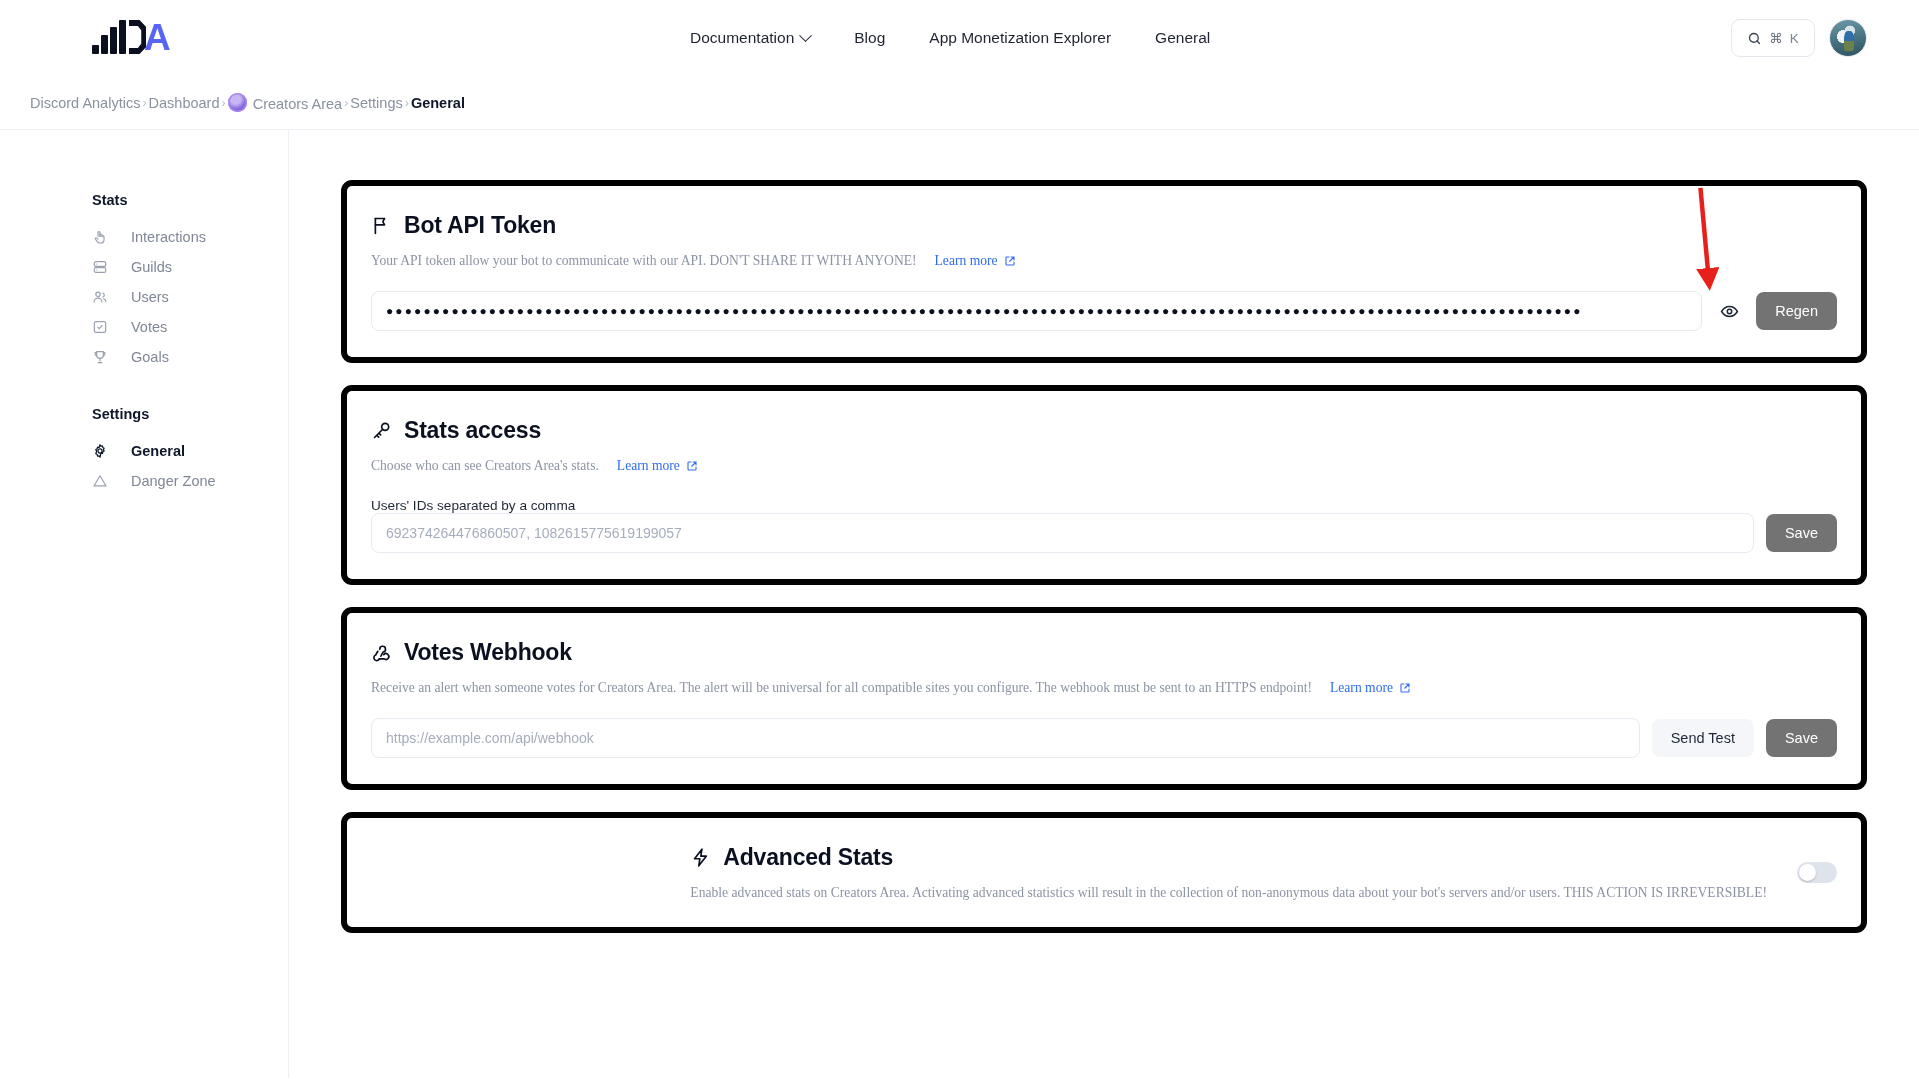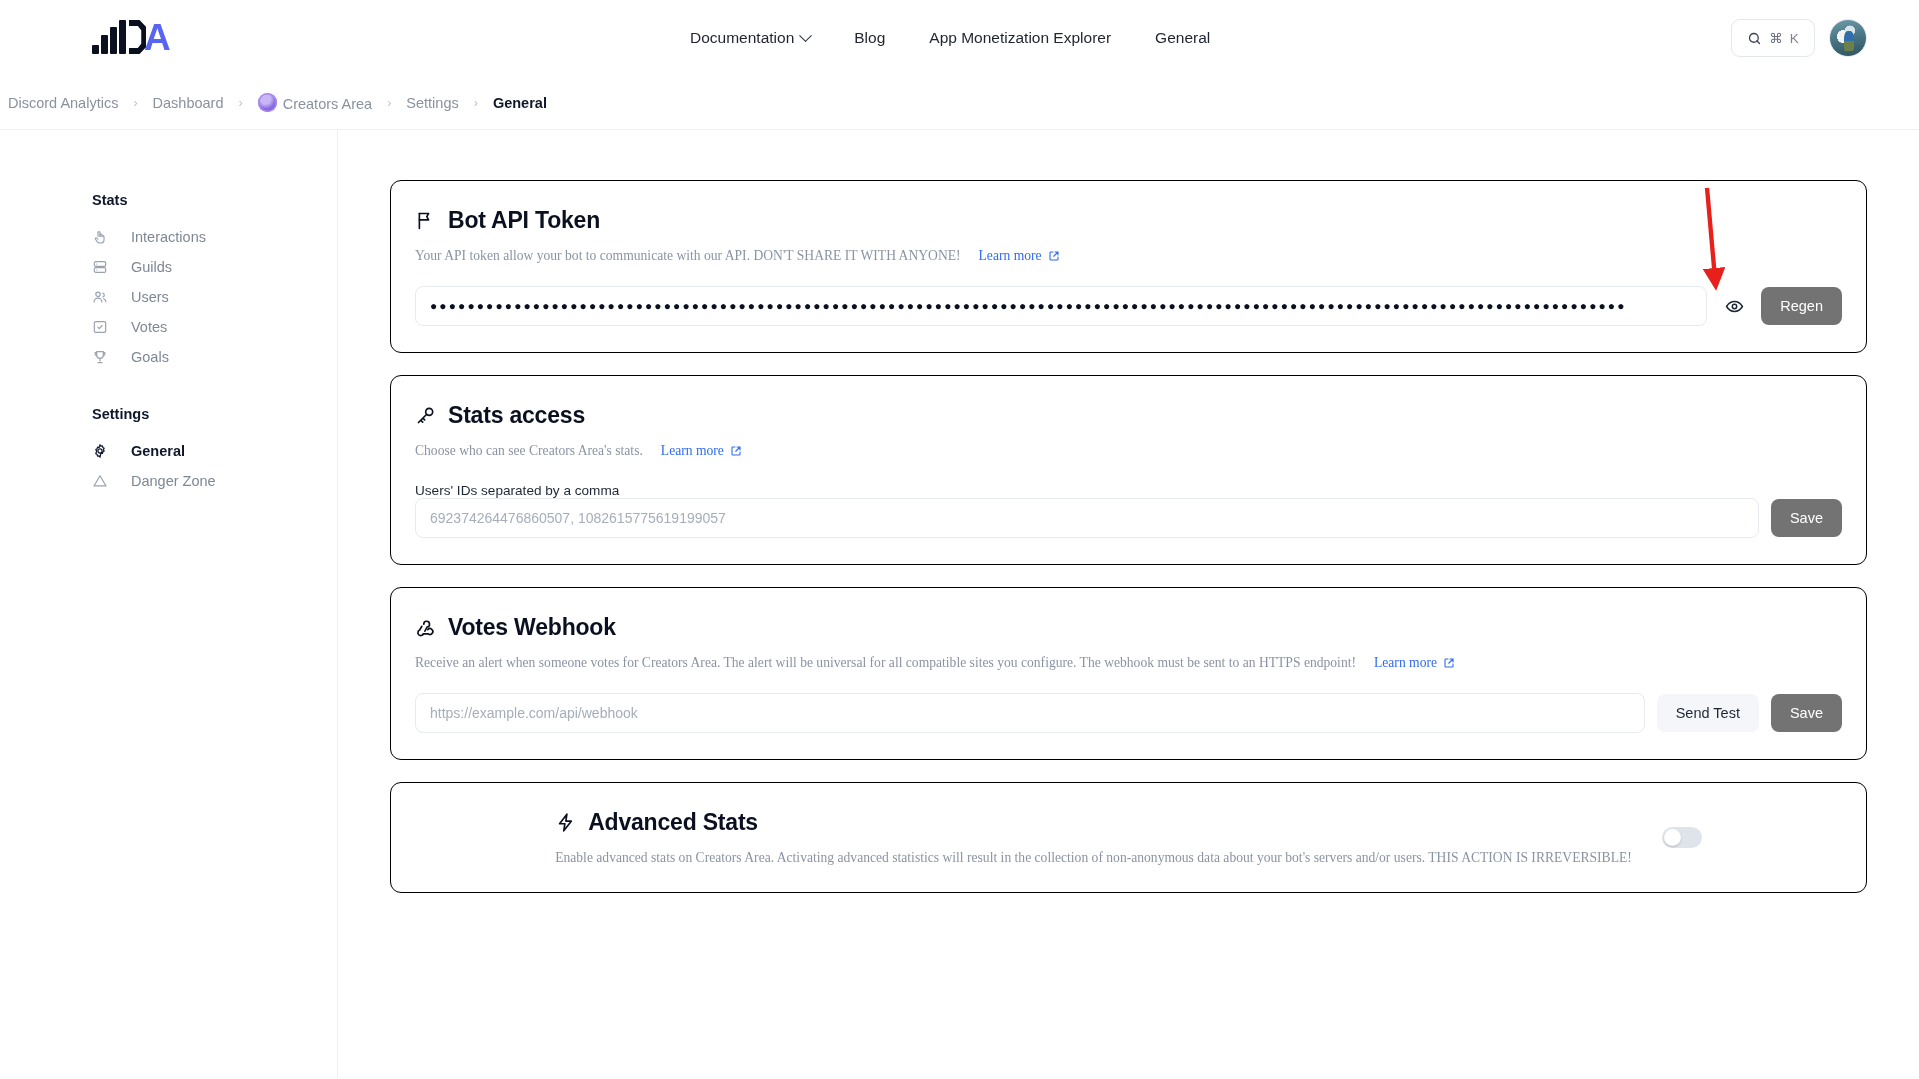--- a/index.html
+++ b/index.html
@@ -115,40 +115,40 @@
     width: 26%; height: 56%;
     background: linear-gradient(180deg,#2f6ea8 0 48%, #6d7f4a 49% 100%);
     border-radius: 40% 40% 20% 20%;
   }
 
   
   .breadcrumb {
     height: 54px;
     display: flex;
     align-items: center;
-    gap: 15px;
-    padding-left: 8px;
+    gap: 2px;
+    padding-left: 30px;
     font-size: 14.5px;
     border-bottom: 1px solid #eceff3;
   }
   .crumb { color: #8a919f; cursor: pointer; white-space: nowrap; }
   .crumb.current { color: #0f172a; font-weight: 600; cursor: default; }
   .crumb-sep { color: #b9bfc9; font-size: 12.5px; }
   .crumb-avatar {
     width: 19px; height: 19px; border-radius: 50%;
     background: radial-gradient(circle at 40% 32%, #c9b6f7 0 28%, #8b6fe0 55%, #6d49c9 100%);
     display:inline-block; margin-right: 6px; vertical-align: -4px;
     box-shadow: inset 0 0 0 1.5px #a888f0;
   }
   .crumb-with-avatar { display: flex; align-items: flex-end; }
 
   
   .shell { display: flex; height: calc(1079px - 76px - 55px); }
   .sidebar {
-    width: 338px;
+    width: 289px;
     border-right: 1px solid #eceff3;
     padding: 62px 0 0 92px;
     flex: none;
   }
   .side-group-title {
     font-size: 14.5px;
     font-weight: 700;
     color: #0f172a;
     margin-bottom: 14px;
   }
@@ -166,21 +166,21 @@
   .side-ico { width: 16px; height: 16px; flex: none; display:block; }
 
   .content {
     flex: 1;
     padding: 50px 52px 0 52px;
     position: relative;
   }
 
   
   .card {
-    border: 1px solid #000000;
+    border: 6px solid #000000;
     border-radius: 11px;
     background: #fff;
     padding: 26px 24px 26px 24px;
     margin-bottom: 22px;
   }
   .card-title {
     display: flex;
     align-items: center;
     gap: 12px;
     font-size: 23px;
@@ -270,21 +270,21 @@
     position: absolute;
     top: 2px; left: 2px;
     width: 17px; height: 17px;
     border-radius: 50%;
     background: #fff;
     box-shadow: 0 1px 2px rgba(0,0,0,.2);
   }
   .card.split {
     display: flex;
     align-items: center;
-    justify-content: center;
+    justify-content: flex-end;
     gap: 30px;
   }
 
   
   .annot {
     position: absolute;
     pointer-events: none;
     left: 0; top: 0; width: 100%; height: 100%;
     z-index: 40;
   }

